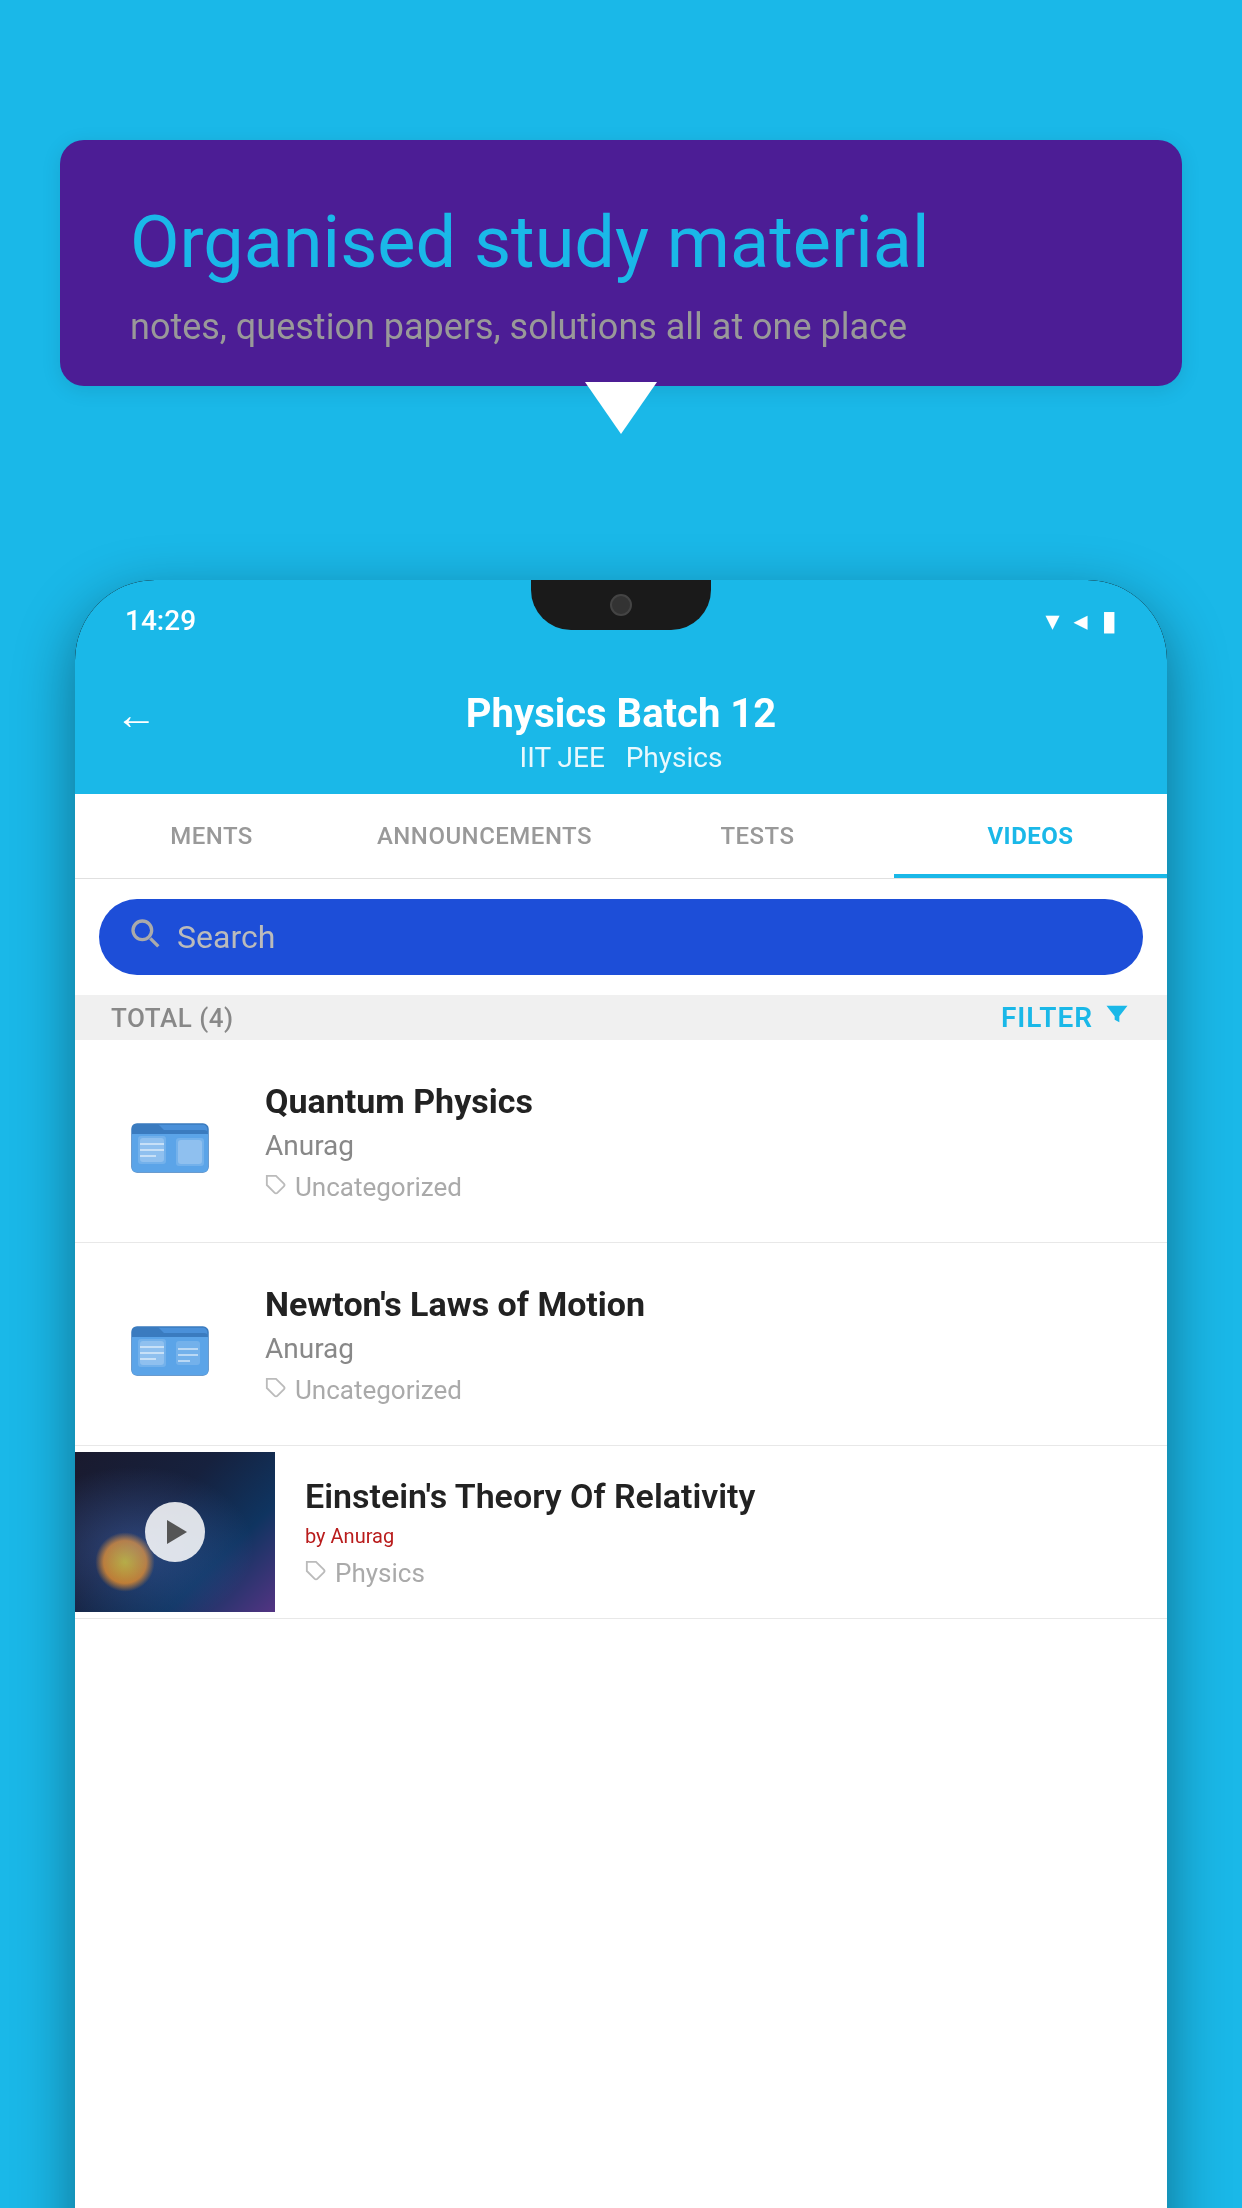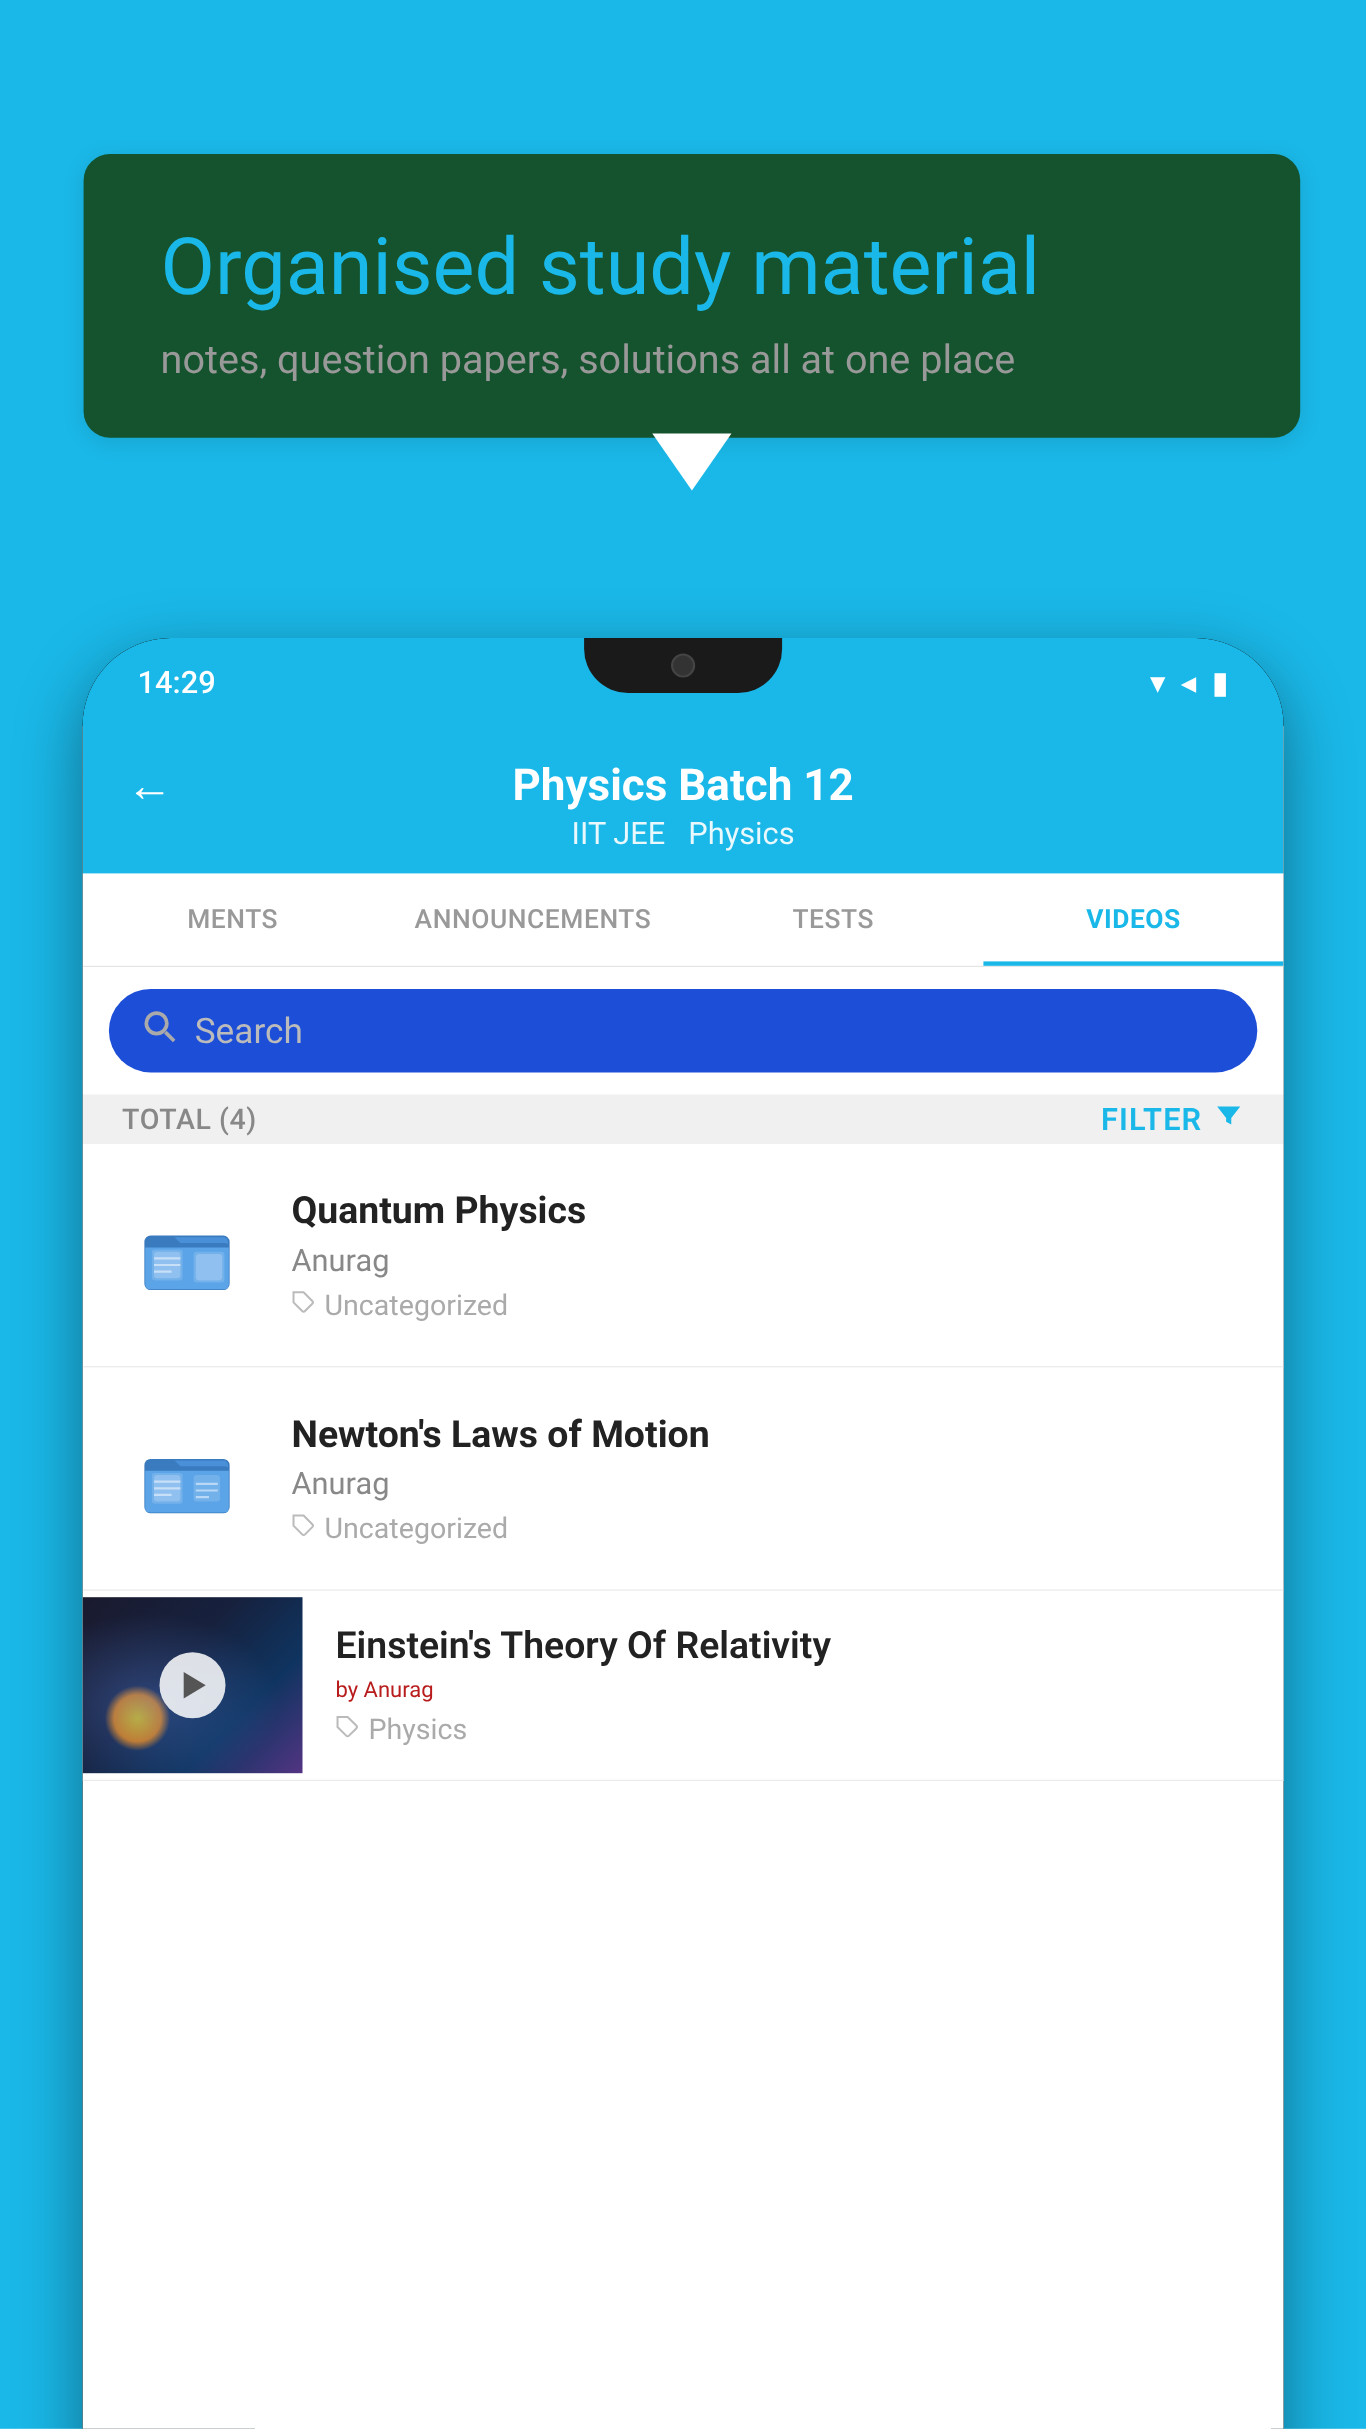--- a/index.html
+++ b/index.html
@@ -15,26 +15,25 @@
 
     
     .speech-bubble-section {
       position: absolute;
       top: 140px;
       left: 60px;
       right: 60px;
     }
 
     .speech-bubble {
-      background: #14532d;
+      background: #4c1d95;
       border-radius: 24px;
-      padding: 60px 70px 50px 70px;
+      padding: 60px 70px 38px 70px;
       position: relative;
       box-shadow: 0 4px 20px rgba(0,0,0,0.1);
-      margin-left: 16px;
     }
 
     .speech-bubble::after {
       content: '';
       position: absolute;
       bottom: -48px;
       left: 50%;
       transform: translateX(-50%);
       width: 0;
       height: 0;

